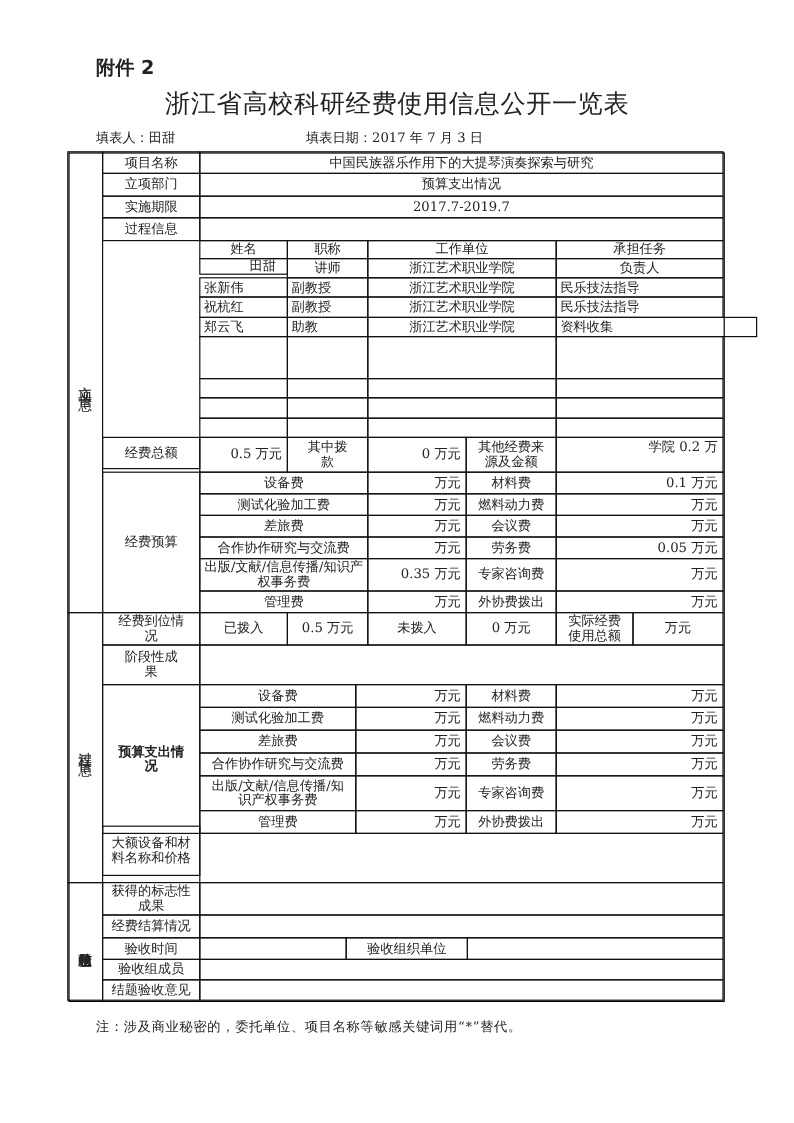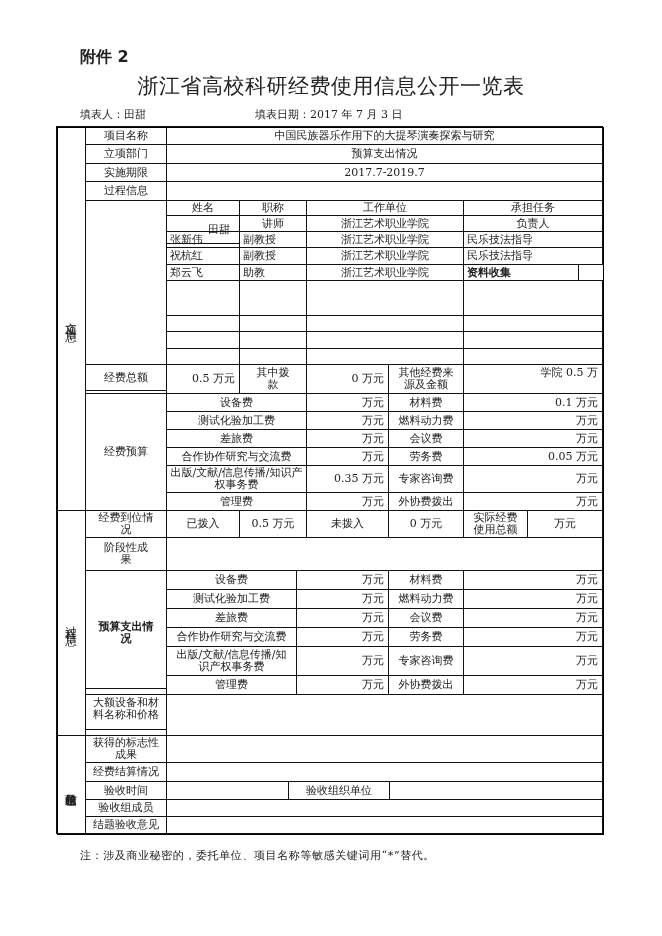--- a/index.html
+++ b/index.html
@@ -46,39 +46,39 @@
 
   <div class="c" style="left:86px;top:182px;width:82px;height:20px;">过程信息</div>
   <div class="c" style="left:167px;top:182px;width:437px;height:20px;"></div>
 
 
   <div class="c" style="left:167px;top:201px;width:74px;height:16px;">姓名</div>
   <div class="c" style="left:240px;top:201px;width:68px;height:16px;">职称</div>
   <div class="c" style="left:307px;top:201px;width:158px;height:16px;">工作单位</div>
   <div class="c" style="left:464px;top:201px;width:140px;height:16px;">承担任务</div>
 
-  <div class="c" style="left:167px;top:216px;width:74px;height:29px;padding-left:32px;">田甜</div>
+  <div class="c" style="left:167px;top:216px;width:74px;height:14px;padding-left:32px;">田甜</div>
   <div class="c" style="left:240px;top:216px;width:68px;height:17px;">讲师</div>
   <div class="c" style="left:307px;top:216px;width:158px;height:17px;">浙江艺术职业学院</div>
   <div class="c" style="left:464px;top:216px;width:140px;height:17px;">负责人</div>
 
   <div class="c l" style="left:167px;top:232px;width:74px;height:17px;">张新伟</div>
   <div class="c l" style="left:240px;top:232px;width:68px;height:17px;">副教授</div>
   <div class="c" style="left:307px;top:232px;width:158px;height:17px;">浙江艺术职业学院</div>
   <div class="c l" style="left:464px;top:232px;width:140px;height:17px;">民乐技法指导</div>
 
   <div class="c l" style="left:167px;top:248px;width:74px;height:18px;">祝杭红</div>
   <div class="c l" style="left:240px;top:248px;width:68px;height:18px;">副教授</div>
   <div class="c" style="left:307px;top:248px;width:158px;height:18px;">浙江艺术职业学院</div>
   <div class="c l" style="left:464px;top:248px;width:140px;height:18px;">民乐技法指导</div>
 
   <div class="c l" style="left:167px;top:265px;width:74px;height:17px;">郑云飞</div>
   <div class="c l" style="left:240px;top:265px;width:68px;height:17px;">助教</div>
   <div class="c" style="left:307px;top:265px;width:158px;height:17px;">浙江艺术职业学院</div>
-  <div class="c l" style="left:464px;top:265px;width:116px;height:17px;font-weight:bold;">资料收集</div>
+  <div class="c l" style="left:464px;top:265px;width:168px;height:17px;">资料收集</div>
 
   <div class="c" style="left:167px;top:281px;width:74px;height:36px;"></div>
   <div class="c" style="left:240px;top:281px;width:68px;height:36px;"></div>
   <div class="c" style="left:307px;top:281px;width:158px;height:36px;"></div>
   <div class="c" style="left:464px;top:281px;width:140px;height:36px;"></div>
 
   <div class="c" style="left:167px;top:316px;width:74px;height:17px;"></div>
   <div class="c" style="left:240px;top:316px;width:68px;height:17px;"></div>
   <div class="c" style="left:307px;top:316px;width:158px;height:17px;"></div>
   <div class="c" style="left:464px;top:316px;width:140px;height:17px;"></div>
@@ -91,21 +91,21 @@
   <div class="c" style="left:167px;top:349px;width:74px;height:17px;"></div>
   <div class="c" style="left:240px;top:349px;width:68px;height:17px;"></div>
   <div class="c" style="left:307px;top:349px;width:158px;height:17px;"></div>
   <div class="c" style="left:464px;top:349px;width:140px;height:17px;"></div>
 
   <div class="c" style="left:86px;top:365px;width:82px;height:27px;">经费总额</div>
   <div class="c r" style="left:167px;top:365px;width:74px;height:30px;">0.5 万元</div>
   <div class="c" style="left:240px;top:365px;width:68px;height:30px;padding:0 16px;">其中拨款</div>
   <div class="c r" style="left:307px;top:365px;width:83px;height:30px;">0 万元</div>
   <div class="c" style="left:389px;top:365px;width:76px;height:30px;padding:0 8px;">其他经费来源及金额</div>
-  <div class="c r t" style="left:464px;top:365px;width:140px;height:30px;">学院 0.5 万</div>
+  <div class="c r t" style="left:464px;top:365px;width:140px;height:30px;">学院 0.2 万</div>
 
   <div class="c" style="left:86px;top:394px;width:82px;height:118px;">经费预算</div>
 
   <div class="c" style="left:167px;top:394px;width:141px;height:19px;">设备费</div>
   <div class="c r" style="left:307px;top:394px;width:83px;height:19px;">万元</div>
   <div class="c" style="left:389px;top:394px;width:76px;height:19px;">材料费</div>
   <div class="c r" style="left:464px;top:394px;width:140px;height:19px;">0.1 万元</div>
 
   <div class="c" style="left:167px;top:412px;width:141px;height:19px;">测试化验加工费</div>
   <div class="c r" style="left:307px;top:412px;width:83px;height:19px;">万元</div>

